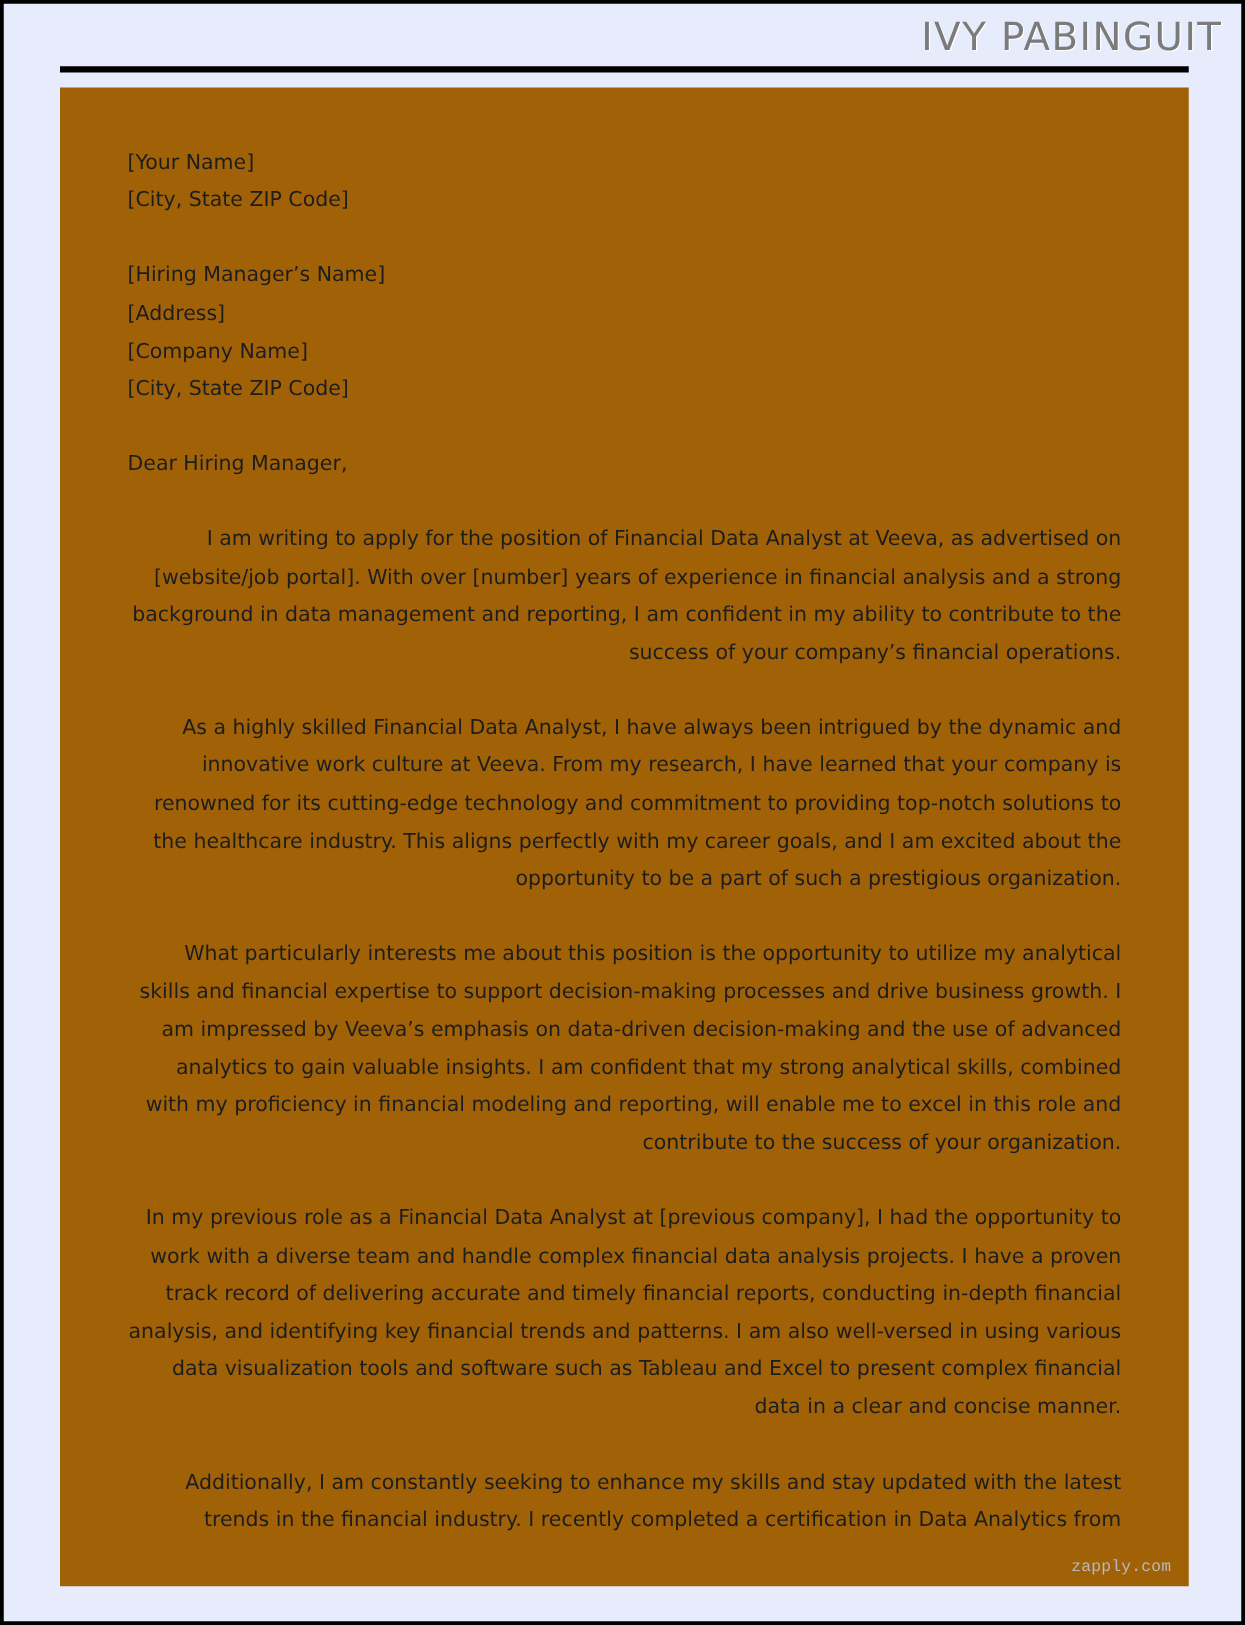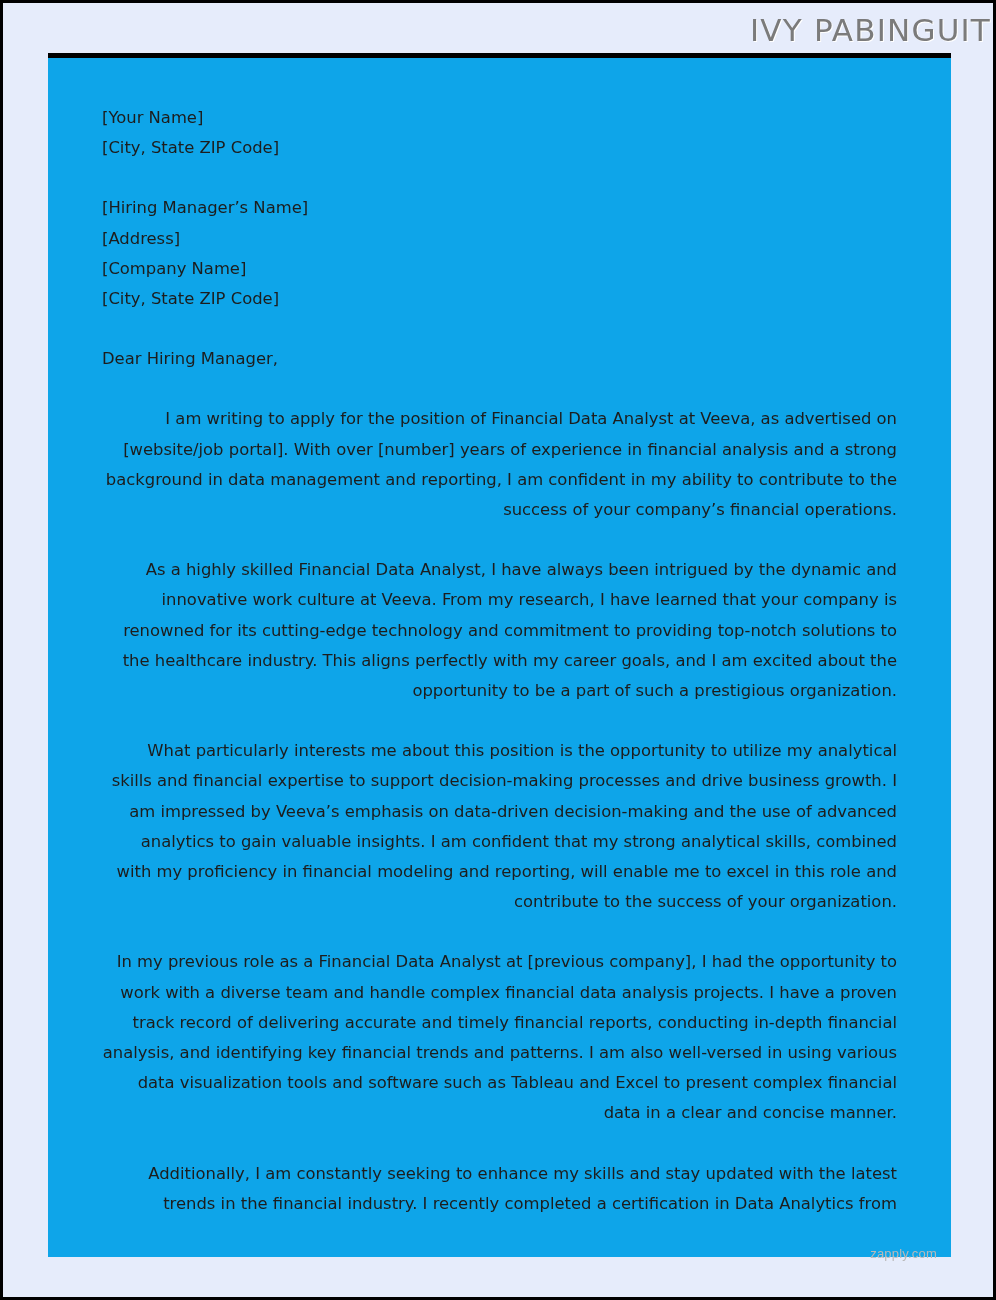--- a/index.html
+++ b/index.html
@@ -26,21 +26,21 @@
   .header {
     position: absolute;
     left: 3px;
     top: 3px;
     width: 990px;
     height: 47px;
     box-sizing: border-box;
     display: flex;
     align-items: center;
     justify-content: flex-end;
-    padding-right: 5px;
+    padding-right: 18px;
   }
   .header-name {
     font-family: "DejaVu Sans", sans-serif;
     font-size: 31px;
     letter-spacing: 1.2px;
     font-weight: 400;
     color: #7b7b7b;
     text-shadow: 1px 1px 0 #ffffff;
     white-space: nowrap;
   }
@@ -48,24 +48,24 @@
     position: absolute;
     left: 45px;
     top: 50px;
     width: 903px;
     height: 5px;
     background: #000000;
   }
   .letter-sheet {
     position: absolute;
     left: 45px;
-    top: 55px;
+    top: 67px;
     width: 903px;
     height: 1199px;
-    background: #0ea5e9;
+    background: #a16207;
     box-sizing: border-box;
     overflow: hidden;
   }
   .letter-body {
     position: absolute;
     left: 54px;
     top: 45px;
     width: 795px;
     font-family: "DejaVu Sans", sans-serif;
     font-size: 16.4px;
@@ -80,21 +80,21 @@
     white-space: pre-wrap;
   }
   .para {
     display: block;
     text-align: right;
   }
   .watermark {
     position: absolute;
     right: 56px;
     bottom: 36px;
-    font-family: Liberation Sans, sans-serif;
+    font-family: Liberation Mono, monospace;
     font-size: 13px;
     color: #b9b9b9;
     letter-spacing: 0.2px;
     z-index: 5;
   }
 </style>
 </head>
 <body>
 
 <div class="page-frame">

